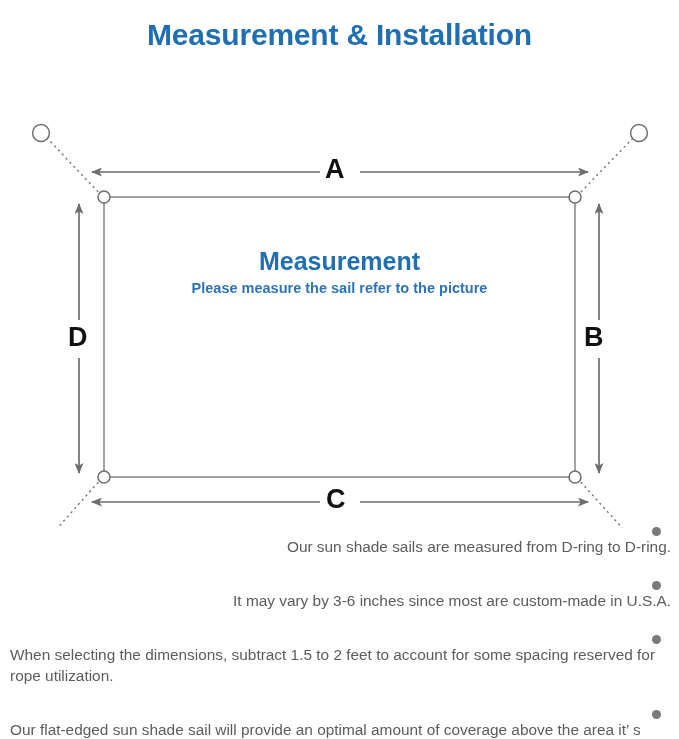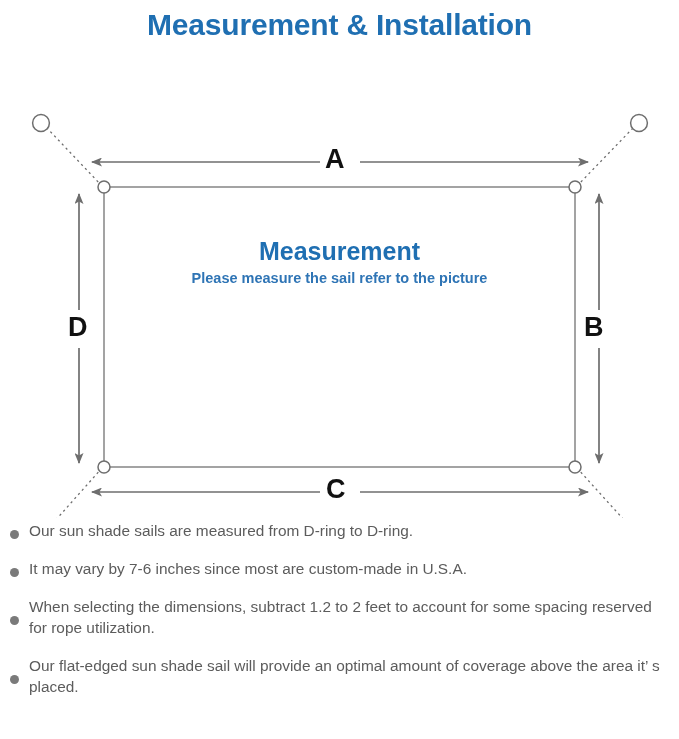--- a/index.html
+++ b/index.html
@@ -18,21 +18,21 @@
 
   
   .page-title {
     text-align: center;
     font-family: "Liberation Sans", sans-serif;
     font-size: 30px;
     font-weight: bold;
     color: #1F6FB2;
     letter-spacing: -0.2px;
     margin: 0;
-    padding-top: 4px;
+    padding-top: 14px;
     height: 44px;
     line-height: 42px;
   }
 
   
   .diagram-wrap {
     position: relative;
     width: 679px;
     height: 470px;
   }
@@ -80,22 +80,23 @@
   .notes {
     position: absolute;
     left: 0;
     top: 520px;
     width: 679px;
     padding: 0 8px 0 10px;
     box-sizing: border-box;
   }
   .note-item {
     display: flex;
-    align-items: center;
+    align-items: flex-end;
     margin-bottom: 17px;
+    flex-direction: column;
   }
   .note-bullet {
     flex: 0 0 auto;
     width: 9px;
     height: 9px;
     border-radius: 50%;
     background: #7a7a7a;
     margin-top: 7px;
     margin-right: 10px;
   }
@@ -162,23 +163,23 @@
 
 </div>
 
 <div class="notes">
   <div class="note-item">
     <span class="note-bullet"></span>
     <span class="note-text">Our sun shade sails are measured from D-ring to D-ring.</span>
   </div>
   <div class="note-item">
     <span class="note-bullet"></span>
-    <span class="note-text">It may vary by 7-6 inches since most are custom-made in U.S.A.</span>
+    <span class="note-text">It may vary by 3-6 inches since most are custom-made in U.S.A.</span>
   </div>
   <div class="note-item">
     <span class="note-bullet"></span>
-    <span class="note-text">When selecting the dimensions, subtract 1.2 to 2 feet to account for some spacing reserved for rope utilization.</span>
+    <span class="note-text">When selecting the dimensions, subtract 1.5 to 2 feet to account for some spacing reserved for rope utilization.</span>
   </div>
   <div class="note-item">
     <span class="note-bullet"></span>
     <span class="note-text">Our flat-edged sun shade sail will provide an optimal amount of coverage above the area it’ s placed.</span>
   </div>
 </div>
 
 </body></html>

